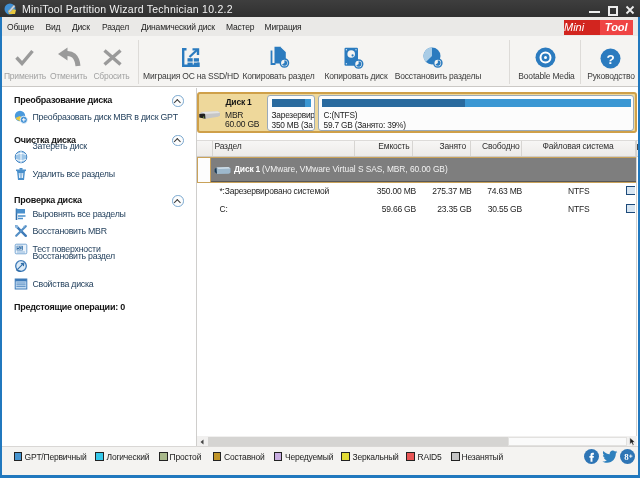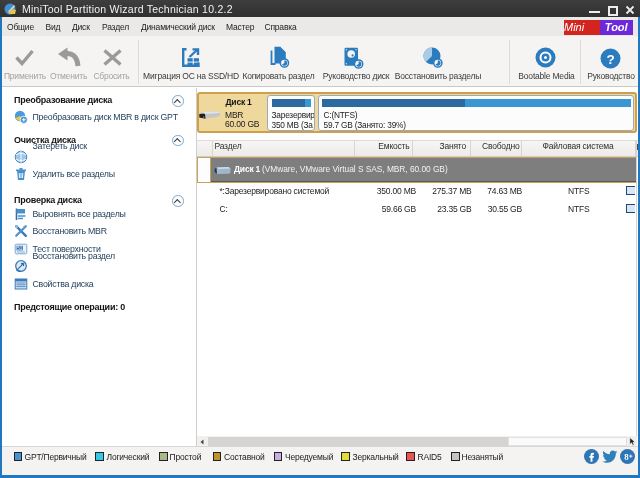--- a/index.html
+++ b/index.html
@@ -44,23 +44,23 @@
     <path d="M1.5 1.5 L8.5 8.5 M8.5 1.5 L1.5 8.5" stroke="#ededed" stroke-width="1.8"></path>
   </svg>
 
 <div class="abs" id="menubar"></div>
 <div class="menuitem" style="left:7px">Общие</div>
 <div class="menuitem" style="left:45.5px">Вид</div>
 <div class="menuitem" style="left:72px">Диск</div>
 <div class="menuitem" style="left:102px">Раздел</div>
 <div class="menuitem" style="left:141px">Динамический диск</div>
 <div class="menuitem" style="left:226px">Мастер</div>
-<div class="menuitem" style="left:264.5px">Справка</div>
+<div class="menuitem" style="left:264.5px">Миграция</div>
 <div class="abs" style="left:564px;top:20px;width:36px;height:15px;background:#d2251f;color:#fff;font-weight:normal;font-style:italic;font-size:11px;letter-spacing:0;text-align:left;line-height:15px">Mini</div>
-<div class="abs" style="left:600px;top:20px;width:32.5px;height:15px;background:#6d28d9;color:#fff;font-weight:bold;font-style:italic;font-size:11px;letter-spacing:0;text-align:center;line-height:15px">Tool</div>
+<div class="abs" style="left:600px;top:20px;width:32.5px;height:15px;background:#ef4444;color:#fff;font-weight:bold;font-style:italic;font-size:11px;letter-spacing:0;text-align:center;line-height:15px">Tool</div>
 
 <div class="abs" id="toolbar"></div>
 <svg class="abs" style="left:14px;top:49px" width="21" height="17" viewBox="0 0 21 17">
     <path d="M2.5 8.5 L8 14.5 L18.5 2" stroke="#9a9a9a" stroke-width="3.4" fill="none" stroke-linejoin="miter"></path>
   </svg>
 <svg class="abs" style="left:57px;top:47px" width="24" height="20" viewBox="0 0 24 20">
     <path d="M10.5 0.5 L1 7 L10.5 13.5 Z" fill="#9a9a9a"></path>
     <path d="M8 6.8 C15 5.5 20 9 21 19" stroke="#9a9a9a" stroke-width="5" fill="none"></path>
   </svg>
 <svg class="abs" style="left:102px;top:48px" width="21" height="19" viewBox="0 0 21 19">
@@ -92,21 +92,21 @@
   <rect x="1.5" y="0.8" width="13.5" height="18" rx="1.2" fill="#2b7bbf"></rect>
   <circle cx="8.2" cy="7" r="3.8" fill="#f5f4f2"></circle>
   <circle cx="9.6" cy="8.4" r="1.1" fill="#2b7bbf"></circle>
   <circle cx="3.4" cy="2.8" r="0.7" fill="#cfe2f2"></circle>
     <circle cx="13" cy="2.8" r="0.7" fill="#cfe2f2"></circle>
   <circle cx="3.4" cy="16.8" r="0.7" fill="#cfe2f2"></circle>
     <circle cx="13" cy="16.8" r="0.7" fill="#cfe2f2"></circle>
   <circle cx="15.6" cy="17" r="4.1" fill="#f5f4f2" stroke="#2b7bbf" stroke-width="1.5"></circle>
   <path d="M15.6 17 L15.6 14.2 A2.8 2.8 0 1 1 13.2 18.4 Z" fill="#2b7bbf"></path>
 </svg>
-<div class="tblabel" style="left:356px">Руководство диск</div>
+<div class="tblabel" style="left:356px">Копировать диск</div>
 <svg class="abs" style="left:422px;top:47px" width="21" height="21" viewBox="0 0 21 21">
   <circle cx="10" cy="9" r="8.5" fill="#2b7bbf"></circle>
   <path d="M10 9 L10 0.5 A8.5 8.5 0 0 0 3.9 14.9 Z" fill="#a9cce6"></path>
   <circle cx="15.8" cy="16" r="4.1" fill="#f5f4f2" stroke="#2b7bbf" stroke-width="1.5"></circle>
   <path d="M15.8 16 L15.8 13.2 A2.8 2.8 0 1 1 13.4 17.4 Z" fill="#2b7bbf"></path>
 </svg>
 <div class="tblabel" style="left:438px">Восстановить разделы</div>
 <div class="tbsep" style="left:509px"></div>
 <svg class="abs" style="left:535px;top:47px" width="21" height="21" viewBox="0 0 21 21">
   <circle cx="10.5" cy="10.5" r="10" fill="#2b7bbf"></circle>

